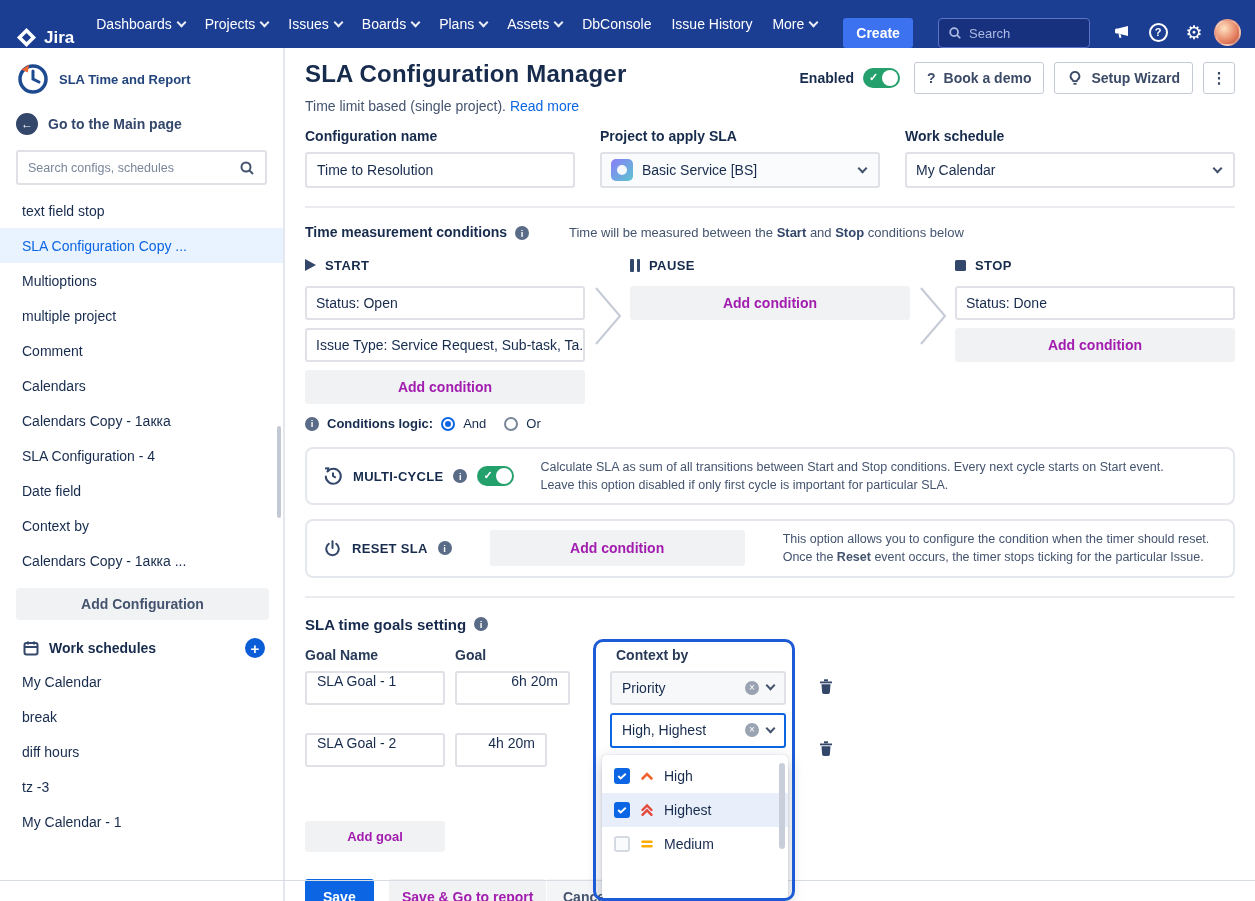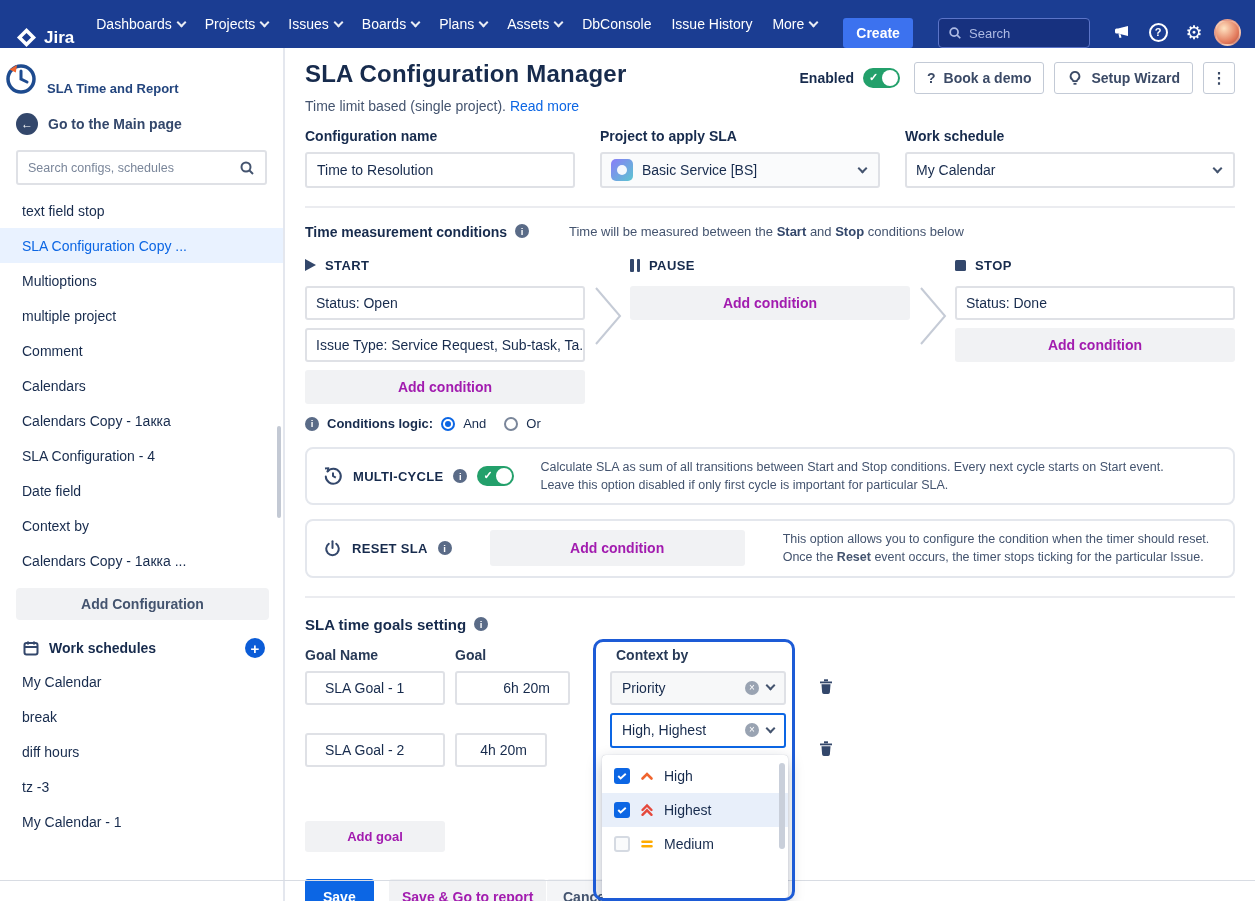--- a/index.html
+++ b/index.html
@@ -19,21 +19,21 @@
   .nav-search input{flex:1;min-width:0;background:transparent;border:none;outline:none;color:#dbe3f8;font-size:13px}
   .nav-search input::placeholder{color:#aebbe4}
   .nav-icons{display:flex;align-items:center;gap:4px;margin-left:16px}
   .iconbtn{width:32px;height:32px;border-radius:50%;display:flex;align-items:center;justify-content:center;cursor:pointer;background:transparent;border:none;color:#fff}
   .qmark{width:19px;height:19px;border:2px solid #fff;border-radius:50%;display:flex;align-items:center;justify-content:center;font-size:11px;font-weight:bold}
   .gear-glyph{font-size:19px;line-height:1}
   .avatar{width:27px;height:27px;border-radius:50%;background:radial-gradient(circle at 35% 32%,#ffe3c2,#e2795b 65%,#a64a3a);border:2px solid rgba(255,255,255,.3);cursor:pointer}
 
   
   .sidebar{position:absolute;top:48px;left:0;width:285px;bottom:0;background:#fff;border-right:2px solid #e4e7ee;padding-top:12px}
-  .side-logo{display:flex;align-items:flex-end;gap:9px;padding:2px 4px 8px}
+  .side-logo{display:flex;align-items:center;gap:9px;padding:2px 16px 8px}
   .app-name{font-size:13px;font-weight:bold;color:#23457e}
   .back-row{display:flex;align-items:center;gap:10px;padding:9px 16px;cursor:pointer}
   .back-circle{width:22px;height:22px;border-radius:50%;background:#33476b;color:#fff;display:flex;align-items:center;justify-content:center;font-size:12px;flex:none}
   .back-label{font-size:14px;font-weight:bold;color:#33476b}
   .side-search{margin:6px 16px 8px;height:35px;border:2px solid #DFE1E6;border-radius:3px;display:flex;align-items:center;padding:0 10px;gap:8px}
   .side-search input{flex:1;min-width:0;border:none;outline:none;font-size:12.5px;color:#172B4D}
   .side-search input::placeholder{color:#7A869A}
   .cfg-item{height:35px;display:flex;align-items:center;padding:0 12px 0 22px;font-size:14px;color:#172B4D;cursor:pointer;white-space:nowrap;overflow:hidden}
   .cfg-item.selected{background:#E9F2FF;color:#0C66E4}
   .btn-addcfg{display:block;margin:10px 16px 6px;width:253px;height:32px;background:#F1F2F4;border:none;border-radius:4px;font-size:14px;font-weight:bold;color:#44546F}
@@ -60,21 +60,21 @@
   .fld-label{font-size:14px;font-weight:bold;margin-bottom:8px}
   .input{height:36px;border:2px solid #DFE1E6;border-radius:3px;display:flex;align-items:center;padding:0 10px;font-size:14px;background:#fff}
   .input input{flex:1;min-width:0;border:none;outline:none;font-size:14px;color:#172B4D;background:transparent}
   .select{height:36px;border:2px solid #DFE1E6;border-radius:3px;display:flex;align-items:center;gap:9px;padding:0 12px 0 9px;font-size:14px;background:#FAFBFC;cursor:pointer}
   .select .cv{margin-left:auto;color:#44546F}
   .proj-avatar{width:22px;height:22px;border-radius:5px;background:linear-gradient(135deg,#8a7cf8 0%,#5bc6d0 100%);display:flex;align-items:center;justify-content:center;flex:none}
   .proj-avatar::after{content:"";width:10px;height:10px;border-radius:50%;background:#fff;opacity:.92}
 
   .divider{border:none;border-top:2px solid #EBECF0;margin:18px 0 0}
 
-  .cond-head-row{display:flex;align-items:flex-start;margin-top:16px;gap:8px}
+  .cond-head-row{display:flex;align-items:flex-end;margin-top:16px;gap:8px}
   .sec-title{font-size:14px;font-weight:bold}
   .info{width:14px;height:14px;border-radius:50%;background:#5a6b87;color:#fff;font-size:9.5px;font-weight:bold;display:inline-flex;align-items:center;justify-content:center;flex:none}
   .cond-hint{font-size:13px;color:#44546F;margin-left:32px}
   .cond-hint b{color:#33476b}
 
   .cond-cols{display:flex;margin-top:14px;align-items:flex-start}
   .cond-col{width:280px;display:flex;flex-direction:column;gap:8px}
   .cond-sep{width:45px;display:flex;justify-content:center;padding-top:32px}
   .cond-header{display:flex;align-items:center;gap:9px;font-size:13px;font-weight:bold;letter-spacing:.4px;height:22px;margin-bottom:2px}
   .play{width:0;height:0;border-left:11px solid #33476b;border-top:6.5px solid transparent;border-bottom:6.5px solid transparent}
@@ -96,21 +96,21 @@
   .panel-desc{font-size:12.5px;color:#44546F;line-height:1.45}
   .panel .btn-gray{width:255px;margin-left:28px;height:36px}
   .mc-desc{margin-left:16px}
   .rs-desc{margin-left:28px}
 
   .goals-title-row{display:flex;align-items:center;gap:8px;margin-top:18px}
   .goals-title{font-size:15px;font-weight:bold}
 
   .goals-area{position:relative;height:302px;margin-top:8px}
   .col-label{position:absolute;top:6px;font-size:14px;font-weight:bold;color:#283a57}
-  .g-input{position:absolute;height:34px;border:2px solid #DFE1E6;border-radius:3px;display:flex;align-items:center;padding:0 18px;background:#fff}
+  .g-input{position:absolute;height:34px;border:2px solid #DFE1E6;border-radius:3px;display:flex;align-items:flex-start;padding:0 10px;background:#fff}
   .g-input input{width:100%;border:none;outline:none;font-size:14px;color:#172B4D}
   .g-input input.rt{text-align:right}
   .ctx-select{position:absolute;left:305px;width:176px;height:34px;background:#F7F8F9;border:2px solid #DFE1E6;border-radius:3px;display:flex;align-items:center;gap:8px;padding:0 10px;font-size:14px;cursor:pointer}
   .ctx-select.focused{background:#fff;border-color:#0C66E4;height:35px}
   .ctx-select .lbl{flex:1;white-space:nowrap;overflow:hidden}
   .clear{width:14px;height:14px;border-radius:50%;background:#99A3B2;color:#fff;font-size:10px;display:flex;align-items:center;justify-content:center;line-height:1;flex:none;cursor:pointer}
   .trash{position:absolute;background:none;border:none;padding:0}
   .dropdown{position:absolute;left:297px;top:114px;width:186px;height:144px;background:#fff;border-radius:4px;box-shadow:0 6px 16px rgba(9,30,66,.28),0 0 1px rgba(9,30,66,.3);padding:4px 0;z-index:5}
   .opt{height:34px;display:flex;align-items:center;gap:9px;padding:0 12px;font-size:14px;cursor:pointer}
   .opt.hl{background:#E8EFFA}

